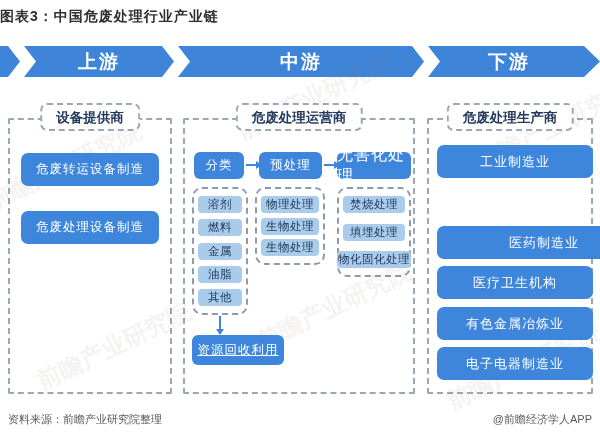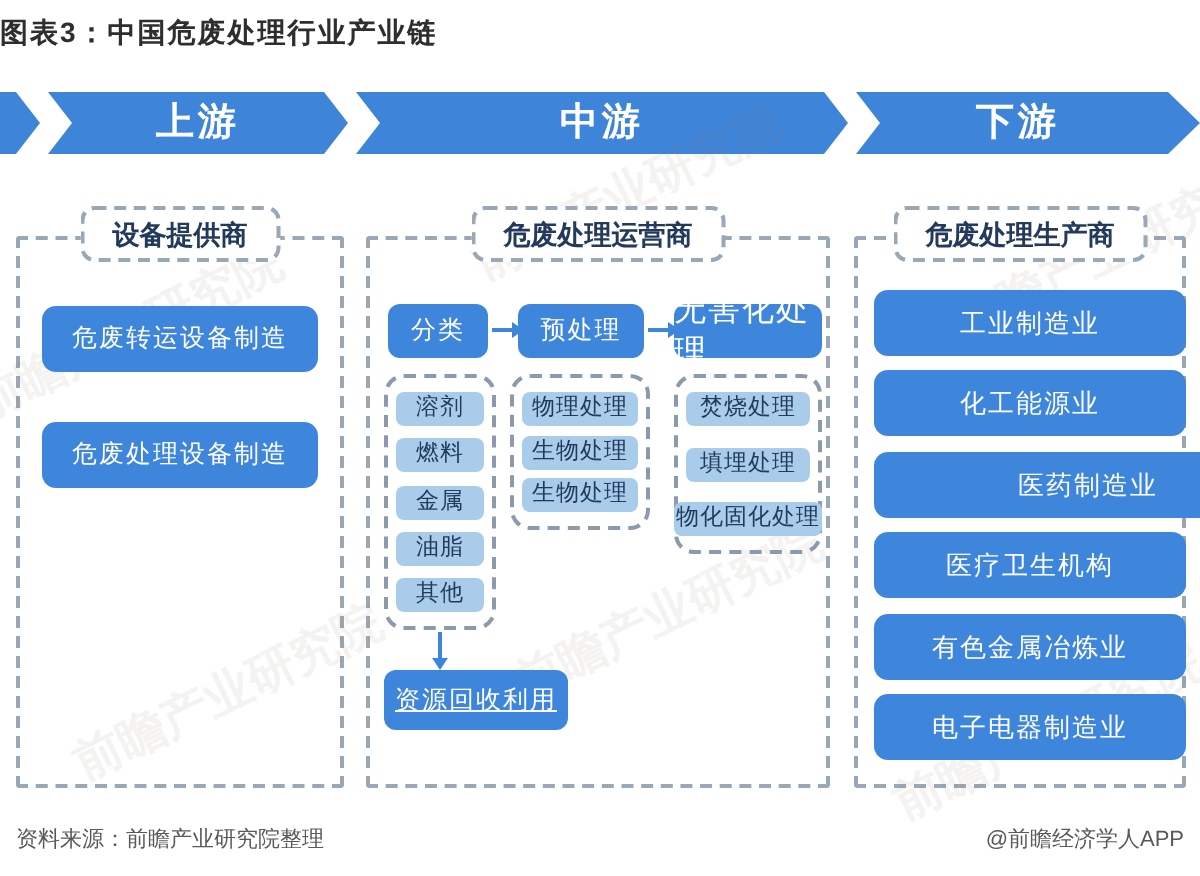--- a/index.html
+++ b/index.html
@@ -138,21 +138,20 @@
       <div class="sub-item" style="width:74px;">物化固化处理</div>
     </div>
 
     <div class="down-arrow"></div>
     <div class="blue-btn recycle-btn">资源回收利用</div>
   </div>
 
   <div class="col col-downstream">
     <div class="col-header">危废处理生产商</div>
     <div class="blue-btn down-btn" style="top:25px;">工业制造业</div>
-    <div class="blue-btn down-btn" style="top:65px;">化工能源业</div>
     <div class="blue-btn down-btn" style="top:106px;padding-left:29px;">医药制造业</div>
     <div class="blue-btn down-btn" style="top:146px;">医疗卫生机构</div>
     <div class="blue-btn down-btn" style="top:187px;">有色金属冶炼业</div>
     <div class="blue-btn down-btn" style="top:227px;">电子电器制造业</div>
   </div>
 
   <div class="footer-source">资料来源：前瞻产业研究院整理</div>
   <div class="footer-credit">@前瞻经济学人APP</div>
 
 </div>

